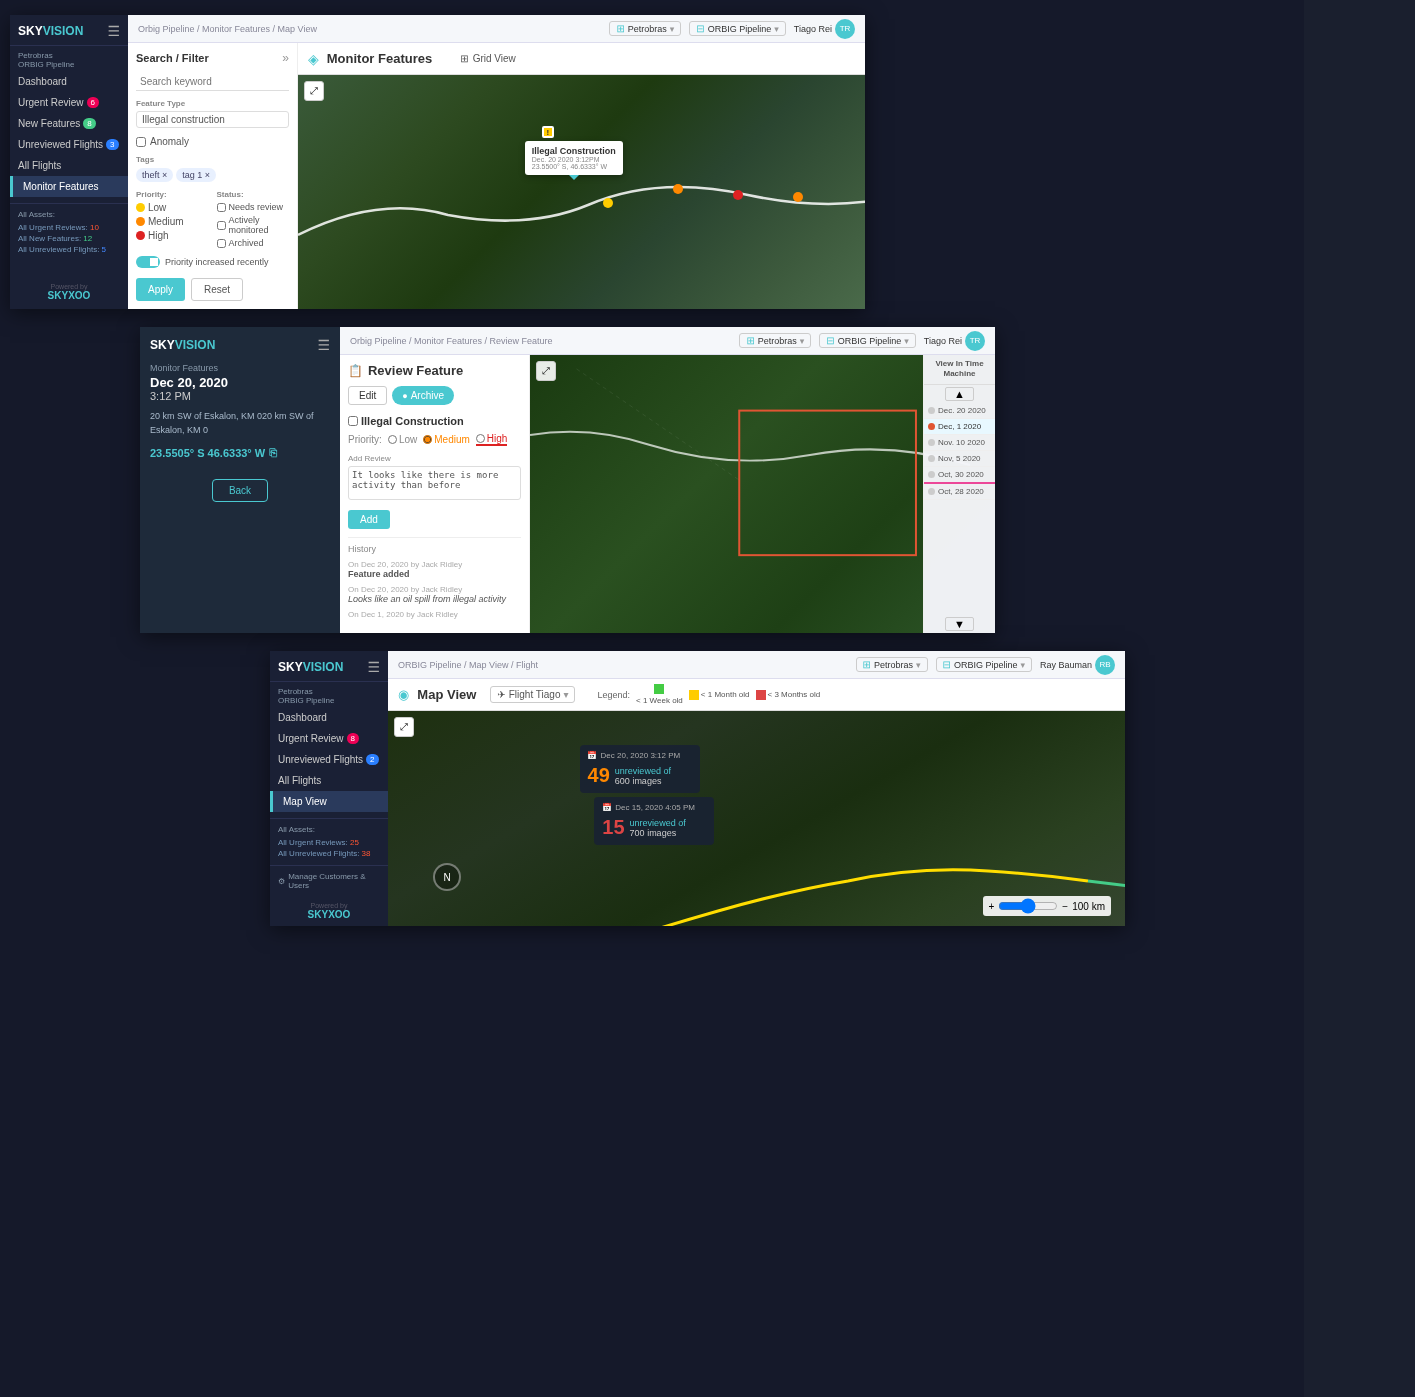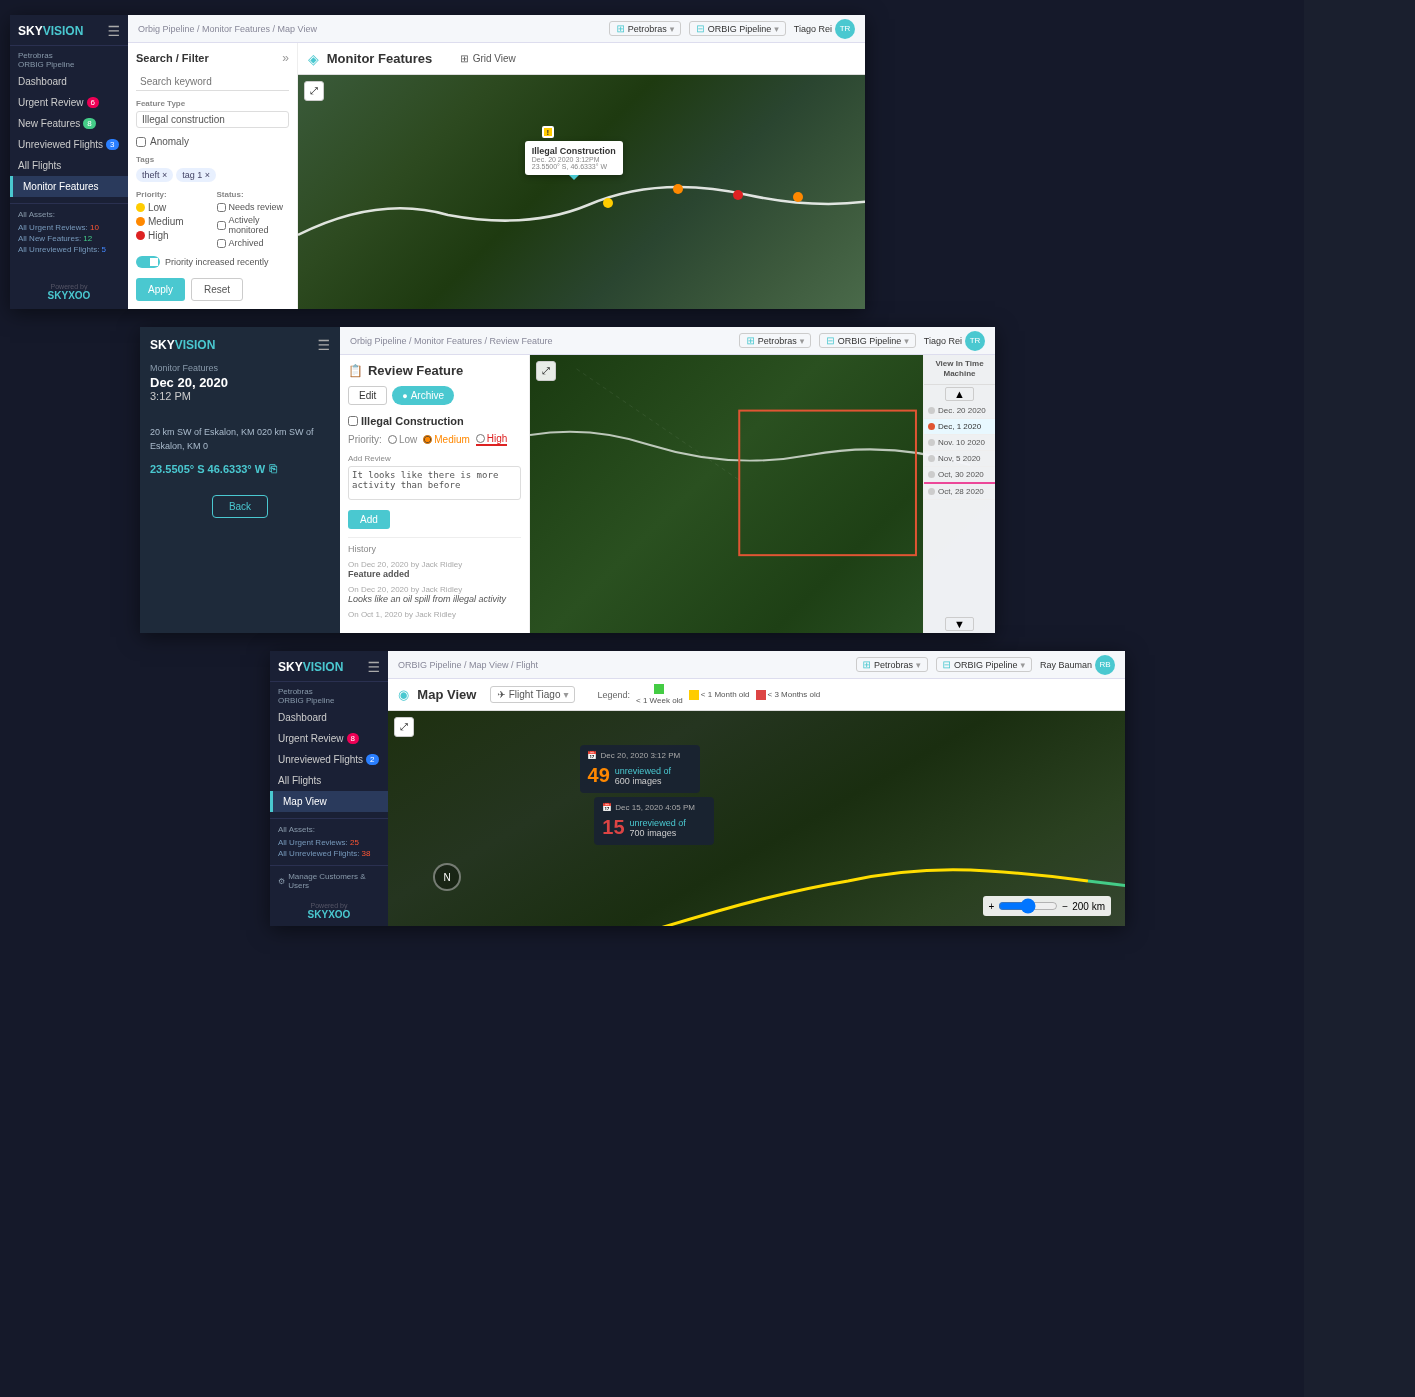--- a/index.html
+++ b/index.html
@@ -172,21 +172,21 @@
   <div style="width:855px; box-shadow:0 4px 20px rgba(0,0,0,0.5); margin-bottom:18px; display:flex; overflow:hidden; margin-left:130px; background:#fff;">
 
     <div style="width:200px; background:#1e2a3a; display:flex; flex-direction:column; flex-shrink:0; padding:10px;">
       <div style="display:flex; align-items:center; justify-content:space-between; margin-bottom:10px;">
         <span style="color:#fff; font-size:12px; font-weight:bold;">SKY<span style="color:#4ac8d0;">VISION</span></span>
         <span style="color:#aaa; font-size:14px; cursor:pointer;">☰</span>
       </div>
       <div style="font-size:9px; color:#8899aa; margin-bottom:2px;">Monitor Features</div>
       <div style="font-size:13px; color:#fff; font-weight:bold;">Dec 20, 2020</div>
       <div style="font-size:11px; color:#ccc;">3:12 PM</div>
-      <div style="font-size:9px; color:#aabbcc; margin-top:24px; line-height:1.5;">20 km SW of Eskalon, KM 020 km SW of Eskalon, KM 0</div>
+      <div style="font-size:9px; color:#aabbcc; margin-top:8px; line-height:1.5;">20 km SW of Eskalon, KM 020 km SW of Eskalon, KM 0</div>
       <div style="color:#4ac8d0; font-size:11px; font-weight:bold; margin-top:10px; display:flex; align-items:center; gap:4px;">
         <span>23.5505° S 46.6333° W</span>
         <span style="font-size:10px; cursor:pointer;">⎘</span>
       </div>
       <button style="margin-top:20px; background:transparent; border:1px solid #4ac8d0; color:#4ac8d0; padding:5px 16px; border-radius:4px; font-size:10px; cursor:pointer; align-self:center;">Back</button>
     </div>
 
     <div style="flex:1; display:flex; flex-direction:column;">
 
       <div style="height:28px; background:#f5f7fa; border-bottom:1px solid #dde; display:flex; align-items:center; padding:0 10px; gap:6px;">
@@ -252,21 +252,21 @@
             <div style="font-size:9px; color:#888; margin-bottom:6px;">History</div>
             <div style="margin-bottom:6px;">
               <div style="font-size:8px; color:#aaa;">On Dec 20, 2020 by Jack Ridley</div>
               <div style="font-size:9px; color:#555; font-weight:bold;">Feature added</div>
             </div>
             <div style="margin-bottom:6px;">
               <div style="font-size:8px; color:#aaa;">On Dec 20, 2020 by Jack Ridley</div>
               <div style="font-size:9px; color:#555; font-style:italic;">Looks like an oil spill from illegal activity</div>
             </div>
             <div style="margin-bottom:6px;">
-              <div style="font-size:8px; color:#aaa;">On Oct 1, 2020 by Jack Ridley</div>
+              <div style="font-size:8px; color:#aaa;">On Dec 1, 2020 by Jack Ridley</div>
             </div>
           </div>
         </div>
 
         <div style="flex:1; position:relative; background:linear-gradient(135deg, #1a3a10 0%, #2a5020 40%, #1e4015 70%, #2d5528 100%); overflow:hidden;">
           <svg style="position:absolute; top:0; left:0; width:100%; height:100%;">
             <path d="M 0,80 Q 60,70 120,90 Q 200,115 280,100 Q 360,85 440,110" stroke="white" stroke-width="2" fill="none" opacity="0.7"></path>
 
             <rect x="45%" y="20%" width="38%" height="52%" fill="none" stroke="#e05533" stroke-width="2"></rect>
 
@@ -431,21 +431,21 @@
                 <div style="font-size:9px; color:#4ac8d0;">unreviewed of</div>
                 <div style="font-size:9px; color:#ccc;">700  images</div>
               </div>
             </div>
           </div>
 
           <div style="position:absolute; bottom:10px; right:14px; display:flex; align-items:center; gap:4px; background:rgba(255,255,255,0.9); padding:2px 6px; border-radius:3px; font-size:10px; z-index:10;">
             <span style="cursor:pointer;">+</span>
             <input type="range" style="width: 60px;" value="50">
             <span style="cursor:pointer;">−</span>
-            <span>200 km</span>
+            <span>100 km</span>
           </div>
 
           <div style="position:absolute; bottom:35px; left:45px; width:28px; height:28px; border:2px solid rgba(255,255,255,0.4); border-radius:50%; display:flex; align-items:center; justify-content:center; color:#fff; font-size:10px; z-index:10; background:rgba(0,0,0,0.3);">N</div>
         </div>
       </div>
     </div>
   </div>
 
 </div>
 

